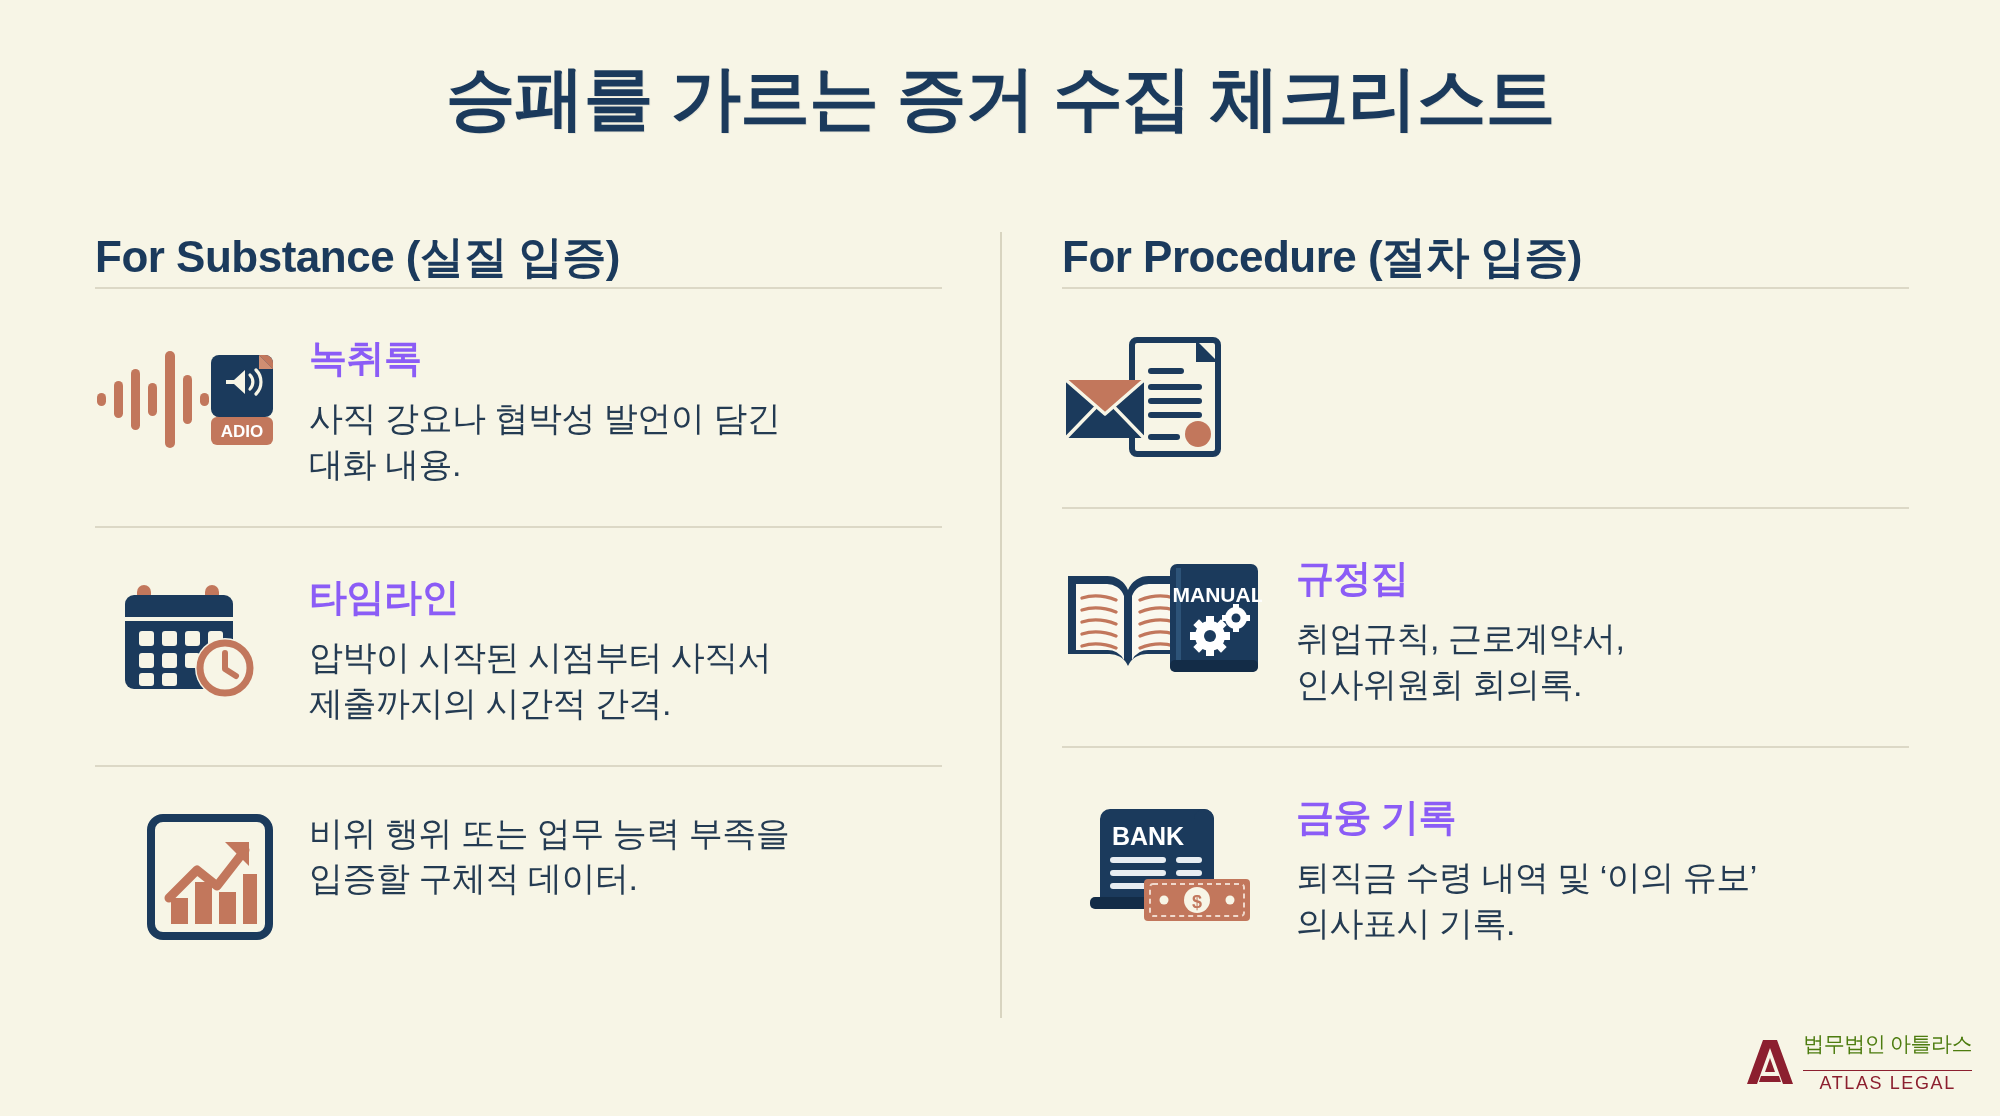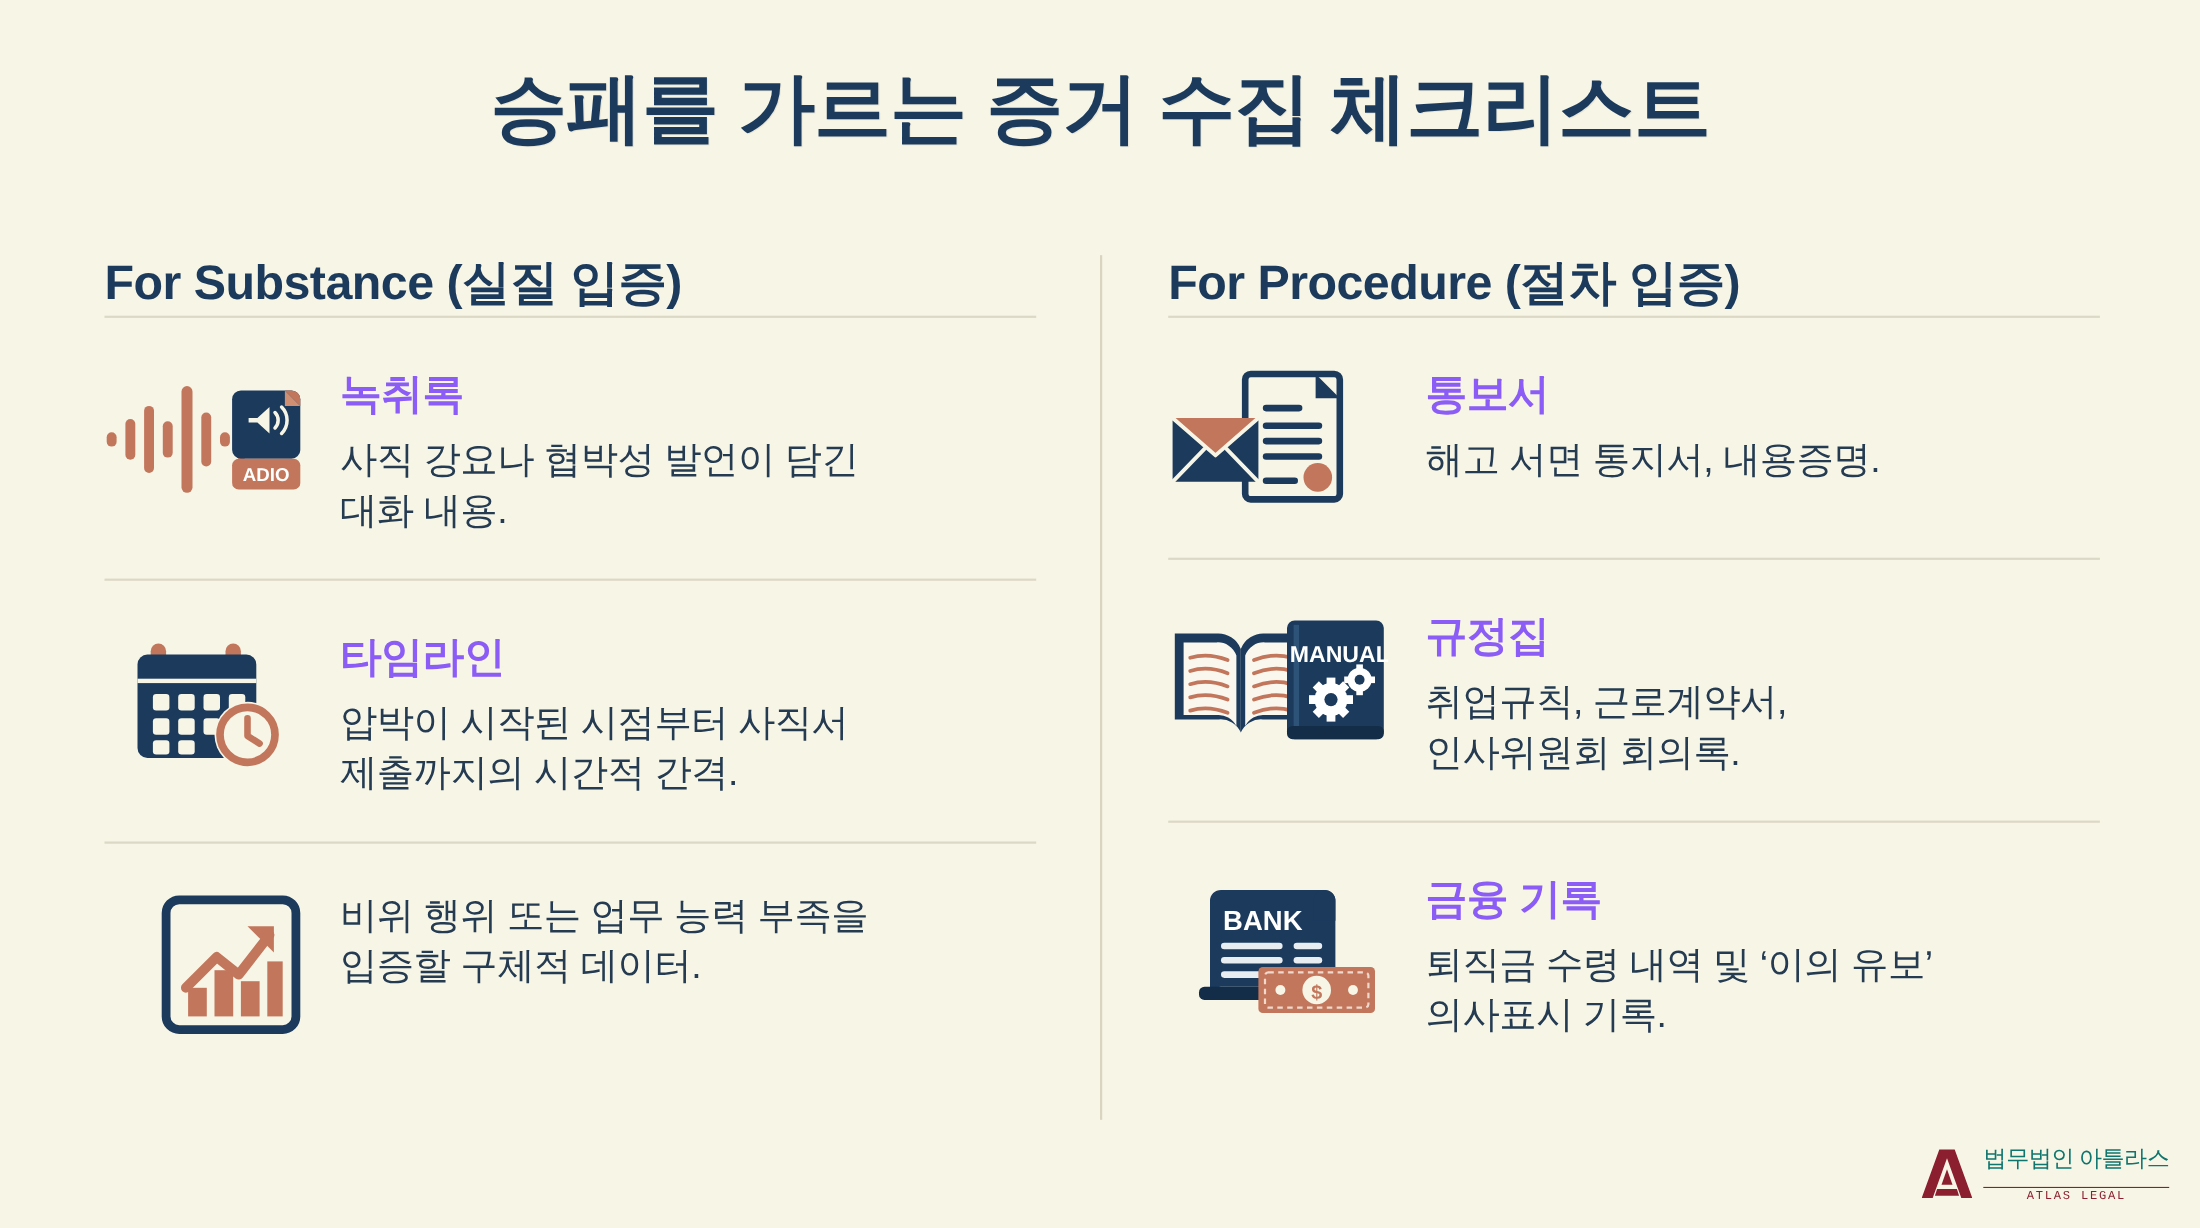--- a/index.html
+++ b/index.html
@@ -83,26 +83,26 @@
   .logo {
     position:absolute;
     right:28px; bottom:22px;
     display:flex;
     align-items:center;
     gap:10px;
   }
   .logo .mark { width:46px; height:48px; }
   .logo .ltext { text-align:center; }
   .logo .lko {
-    font-size:21px; color:#0f766e; letter-spacing:-0.5px;
+    font-size:21px; color:#4d7c0f; letter-spacing:-0.5px;
     font-family:"Liberation Serif","DejaVu Serif",serif;
   }
   .logo .len {
-    font-size:11px; color:#8C1F2F; letter-spacing:1.6px;
-    font-family:Liberation Mono, monospace;
+    font-size:18px; color:#8C1F2F; letter-spacing:1.6px;
+    font-family:Liberation Sans, sans-serif;
     border-top:1.5px solid #8C1F2F;
     margin-top:12px; padding-top:2px;
   }
 </style>
 </head>
 <body>
 
 <div class="page">
 
   <div class="title">승패를 가르는 증거 수집 체크리스트</div>
@@ -221,24 +221,20 @@
               </g>
               <circle cx="136" cy="100" r="13" fill="#C2775C"></circle>
             </g>
             <g>
               <rect x="4" y="46" width="78" height="58" rx="3" fill="#1B3A5C"></rect>
               <path d="M4 46 L43 80 L82 46 Z" fill="#C2775C"></path>
               <path d="M4 46 L43 80 L82 46" stroke="#F7F5E6" stroke-width="3.5" fill="none" stroke-linejoin="round"></path>
               <path d="M4 104 L33 74 M82 104 L53 74" stroke="#F7F5E6" stroke-width="3.5" fill="none" stroke-linecap="round"></path>
             </g>
           </svg>
-        </div>
-        <div class="txt">
-          <div class="item-title">통보서</div>
-          <div class="item-desc">해고 서면 통지서, 내용증명.</div>
         </div>
       </div>
 
       <div class="hr"></div>
 
       <div class="item">
         <div class="icon">
           <svg width="200" height="130" viewBox="0 0 200 130">
             <g>
               <path d="M6 22 h38 a22 22 0 0 1 22 14 v76 a20 20 0 0 0 -20 -12 h-40 z" fill="#1B3A5C"></path>

